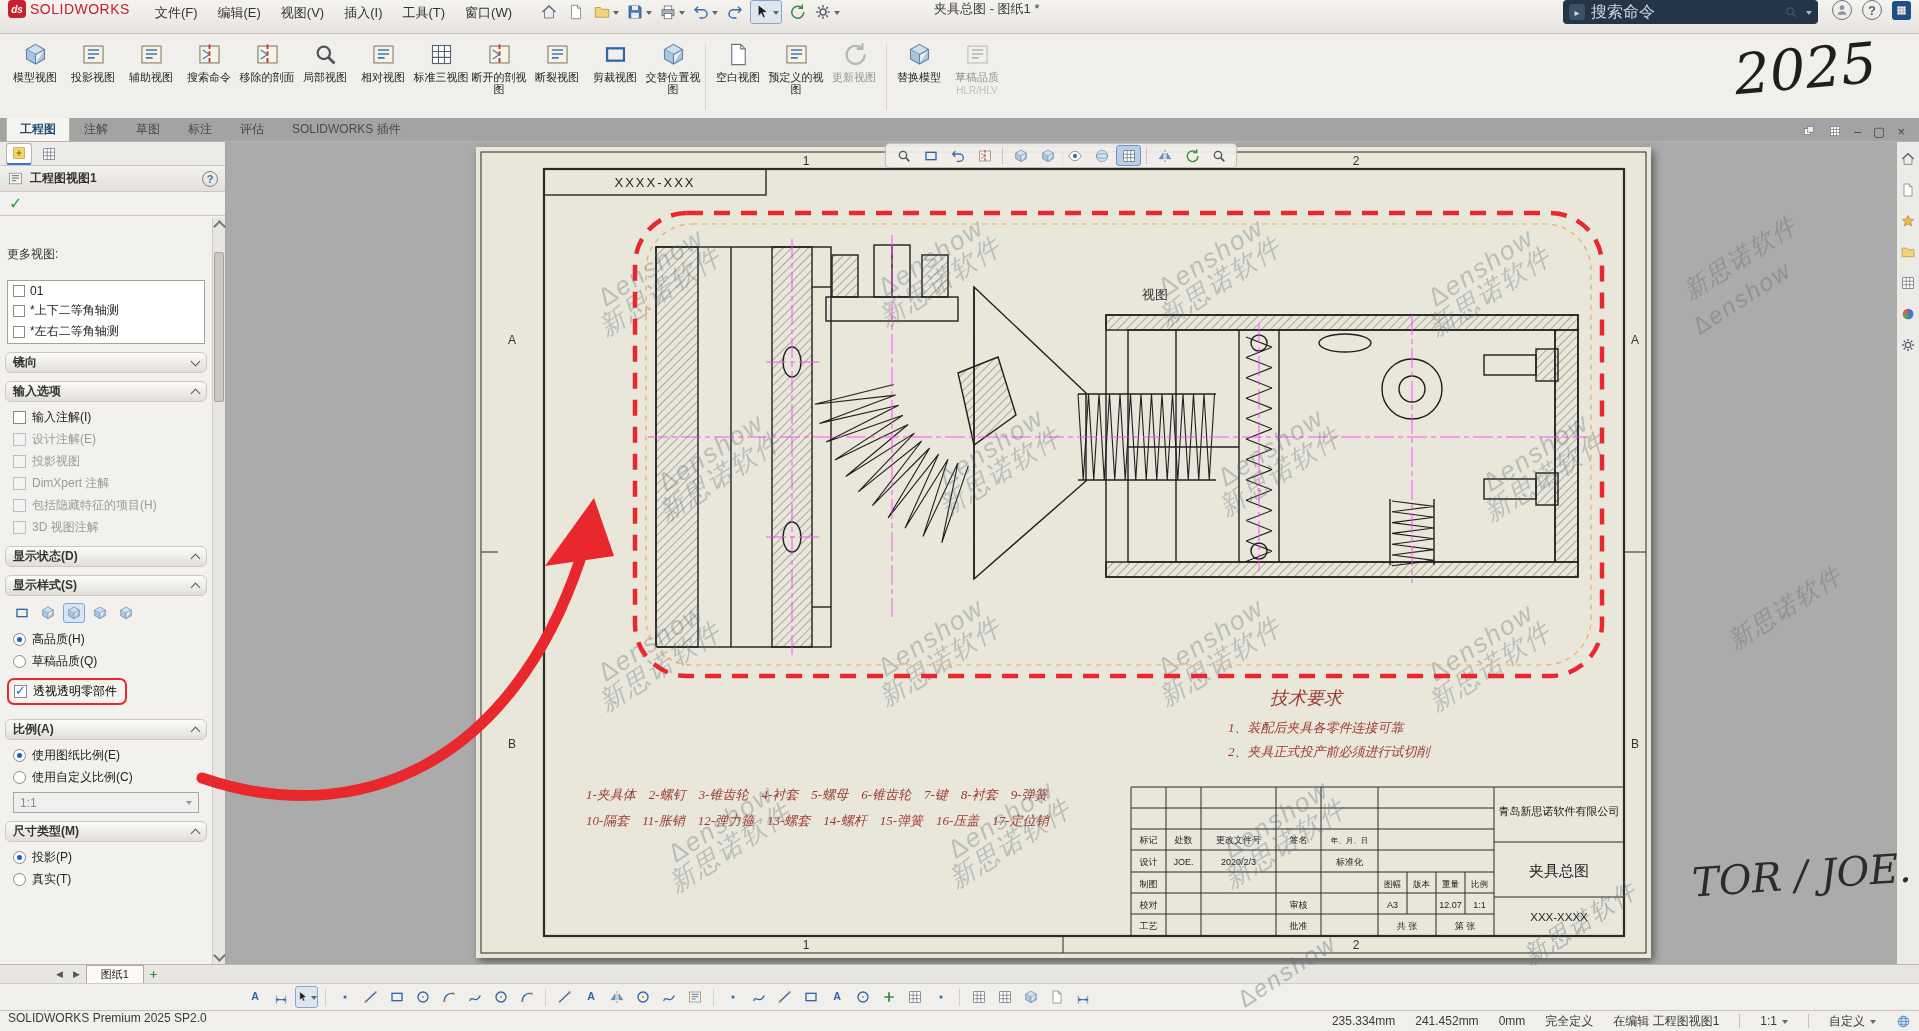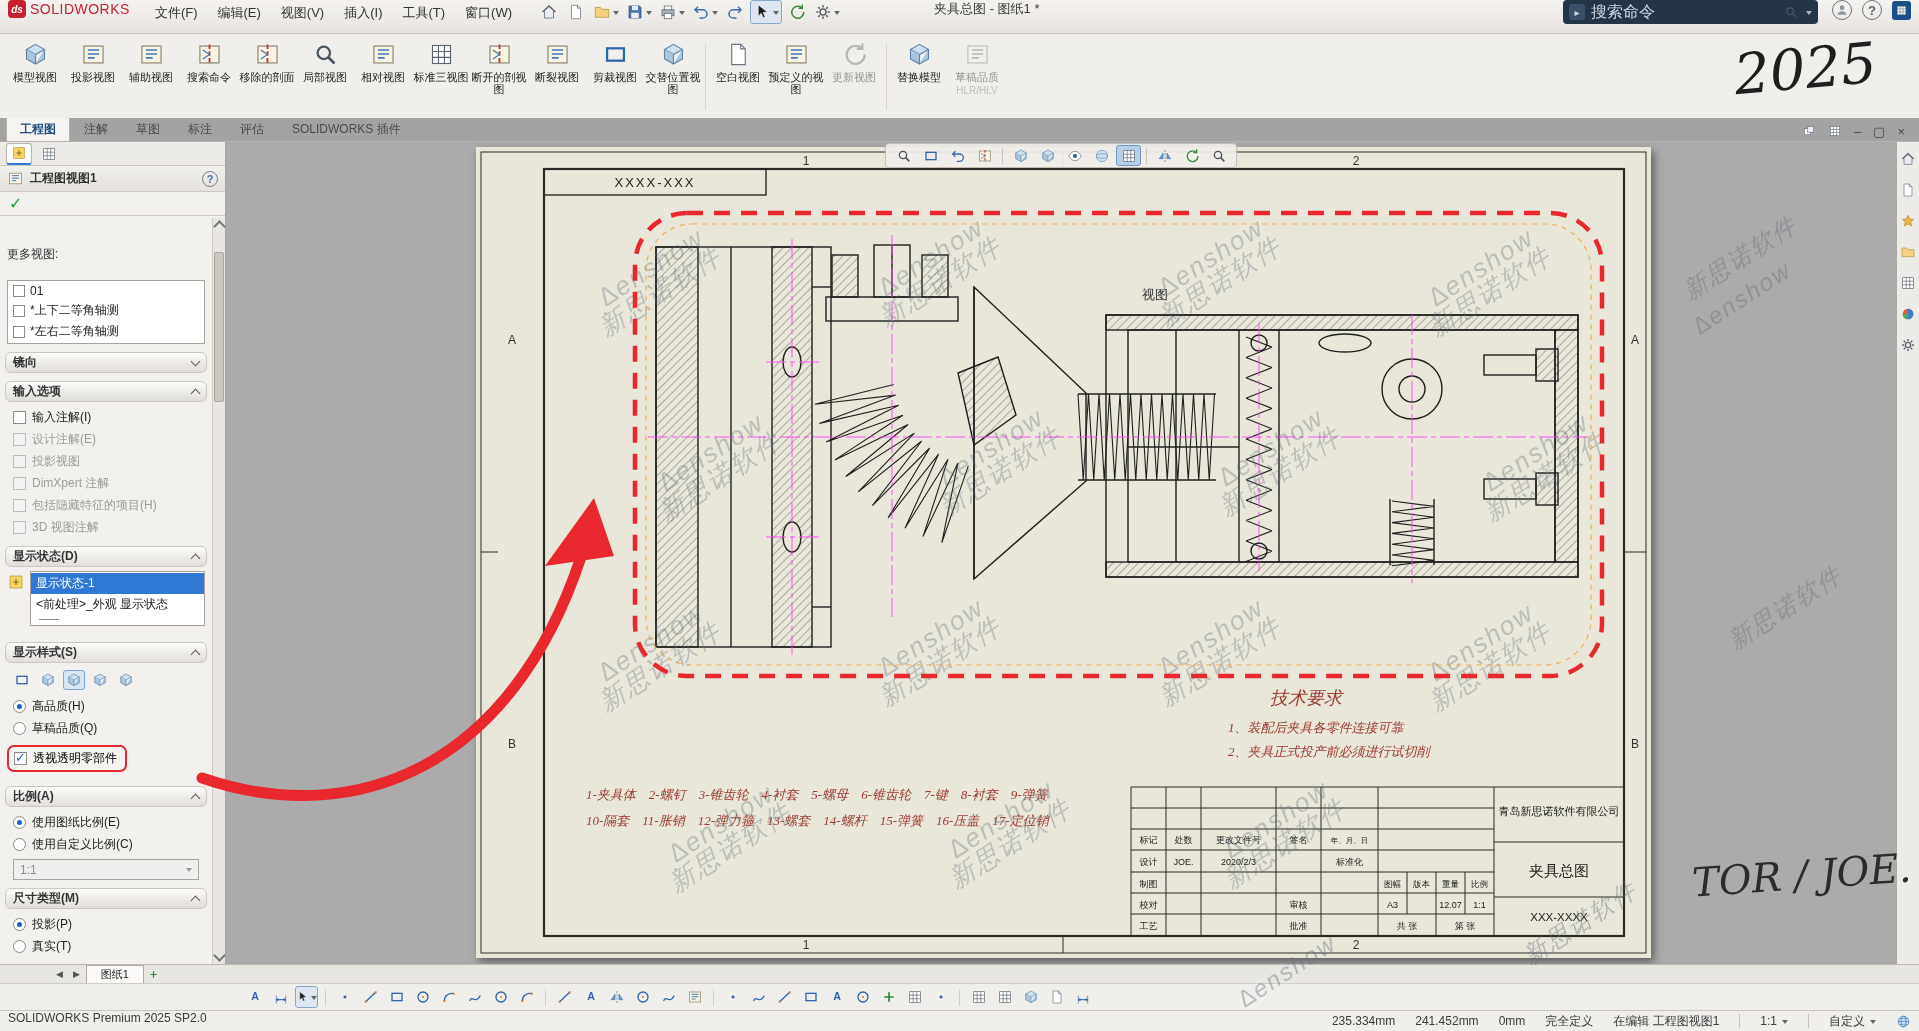--- a/index.html
+++ b/index.html
@@ -561,30 +561,20 @@
           </div>
         <div class="row dis">
             <span class="cb"></span>
             <span>3D 视图注解</span>
           </div>
 
         <div class="grp-hdr">
             <span>显示状态(D)</span>
             <span class="chev"></span>
           </div>
-        <div class="ds-row">
-          <svg class="ds-icon">
-              <use href="#sym-pmtab"></use>
-            </svg>
-          <div class="listbox">
-            <div class="li sel">显示状态-1</div>
-            <div class="li">&lt;前处理&gt;_外观 显示状态</div>
-            <div class="li-dash"></div>
-          </div>
-        </div>
 
         <div class="grp-hdr">
             <span>显示样式(S)</span>
             <span class="chev"></span>
           </div>
         <div class="style-row">
           <span class="stybtn">
               <svg>
                 <use href="#sym-rect"></use>
               </svg>

